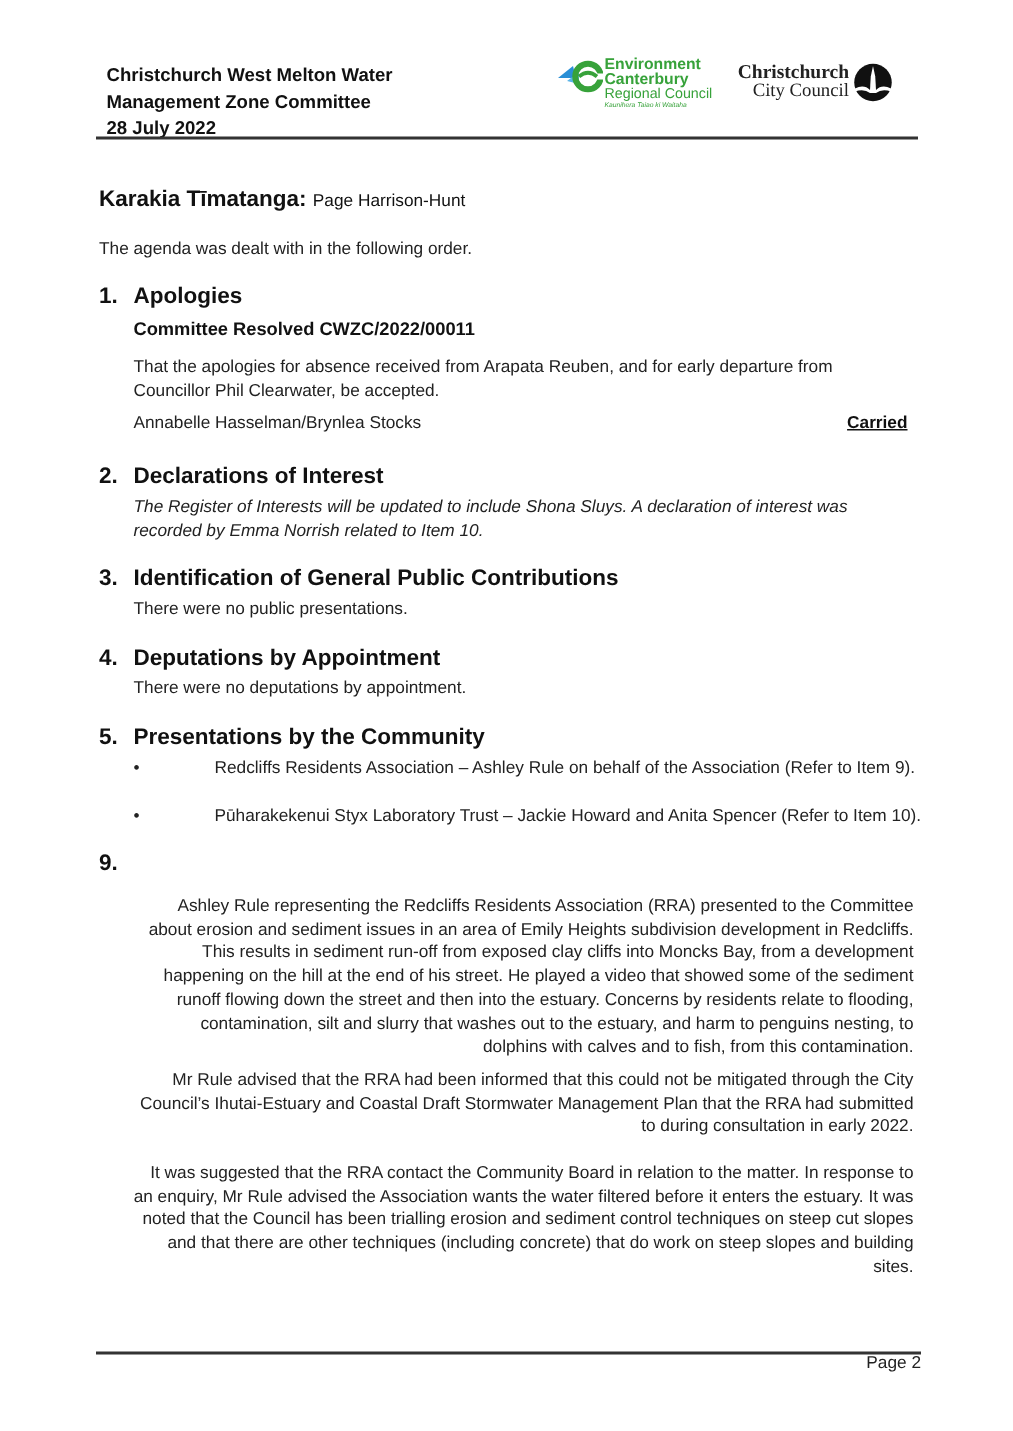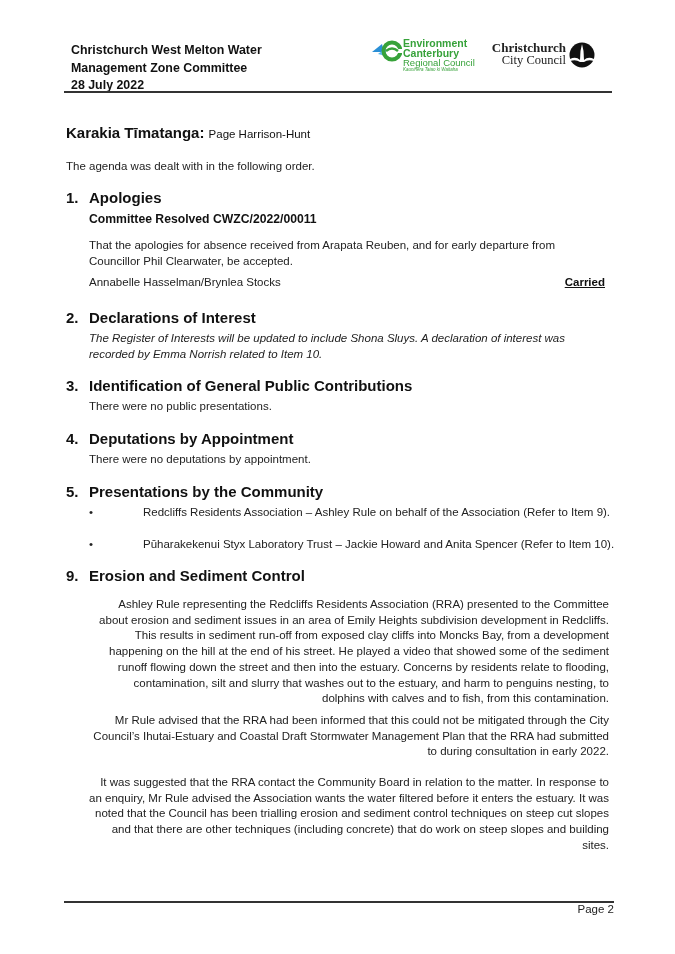--- a/index.html
+++ b/index.html
@@ -164,21 +164,20 @@
       </div>
       <div class="bullet-item" style="top:32px;">
         <span class="bullet-dot">•</span>
         <span class="bullet-text">Pūharakekenui Styx Laboratory Trust – Jackie Howard and Anita Spencer (Refer to Item 10).</span>
       </div>
     </div>
   </div>
 
   <div class="section" style="top:567px; height:290px;">
     <div class="sec-num">9.</div>
-    <div class="sec-title">Erosion and Sediment Control</div>
     <div class="sec-body body-text" style="top:30px;text-align:right;">
       <p class="para">Ashley Rule representing the Redcliffs Residents Association (RRA) presented to the Committee about erosion and sediment issues in an area of Emily Heights subdivision development in Redcliffs. This results in sediment run-off from exposed clay cliffs into Moncks Bay, from a development happening on the hill at the end of his street. He played a video that showed some of the sediment runoff flowing down the street and then into the estuary. Concerns by residents relate to flooding, contamination, silt and slurry that washes out to the estuary, and harm to penguins nesting, to dolphins with calves and to fish, from this contamination.</p>
       <p class="para" style="margin-top:6px;">Mr Rule advised that the RRA had been informed that this could not be mitigated through the City Council’s Ihutai-Estuary and Coastal Draft Stormwater Management Plan that the RRA had submitted to during consultation in early 2022.</p>
       <p class="para" style="margin-top:15px;">It was suggested that the RRA contact the Community Board in relation to the matter. In response to an enquiry, Mr Rule advised the Association wants the water filtered before it enters the estuary. It was noted that the Council has been trialling erosion and sediment control techniques on steep cut slopes and that there are other techniques (including concrete) that do work on steep slopes and building sites.</p>
     </div>
   </div>
 
   <div class="footer-rule"></div>
   <div class="page-num">Page 2</div>
 

